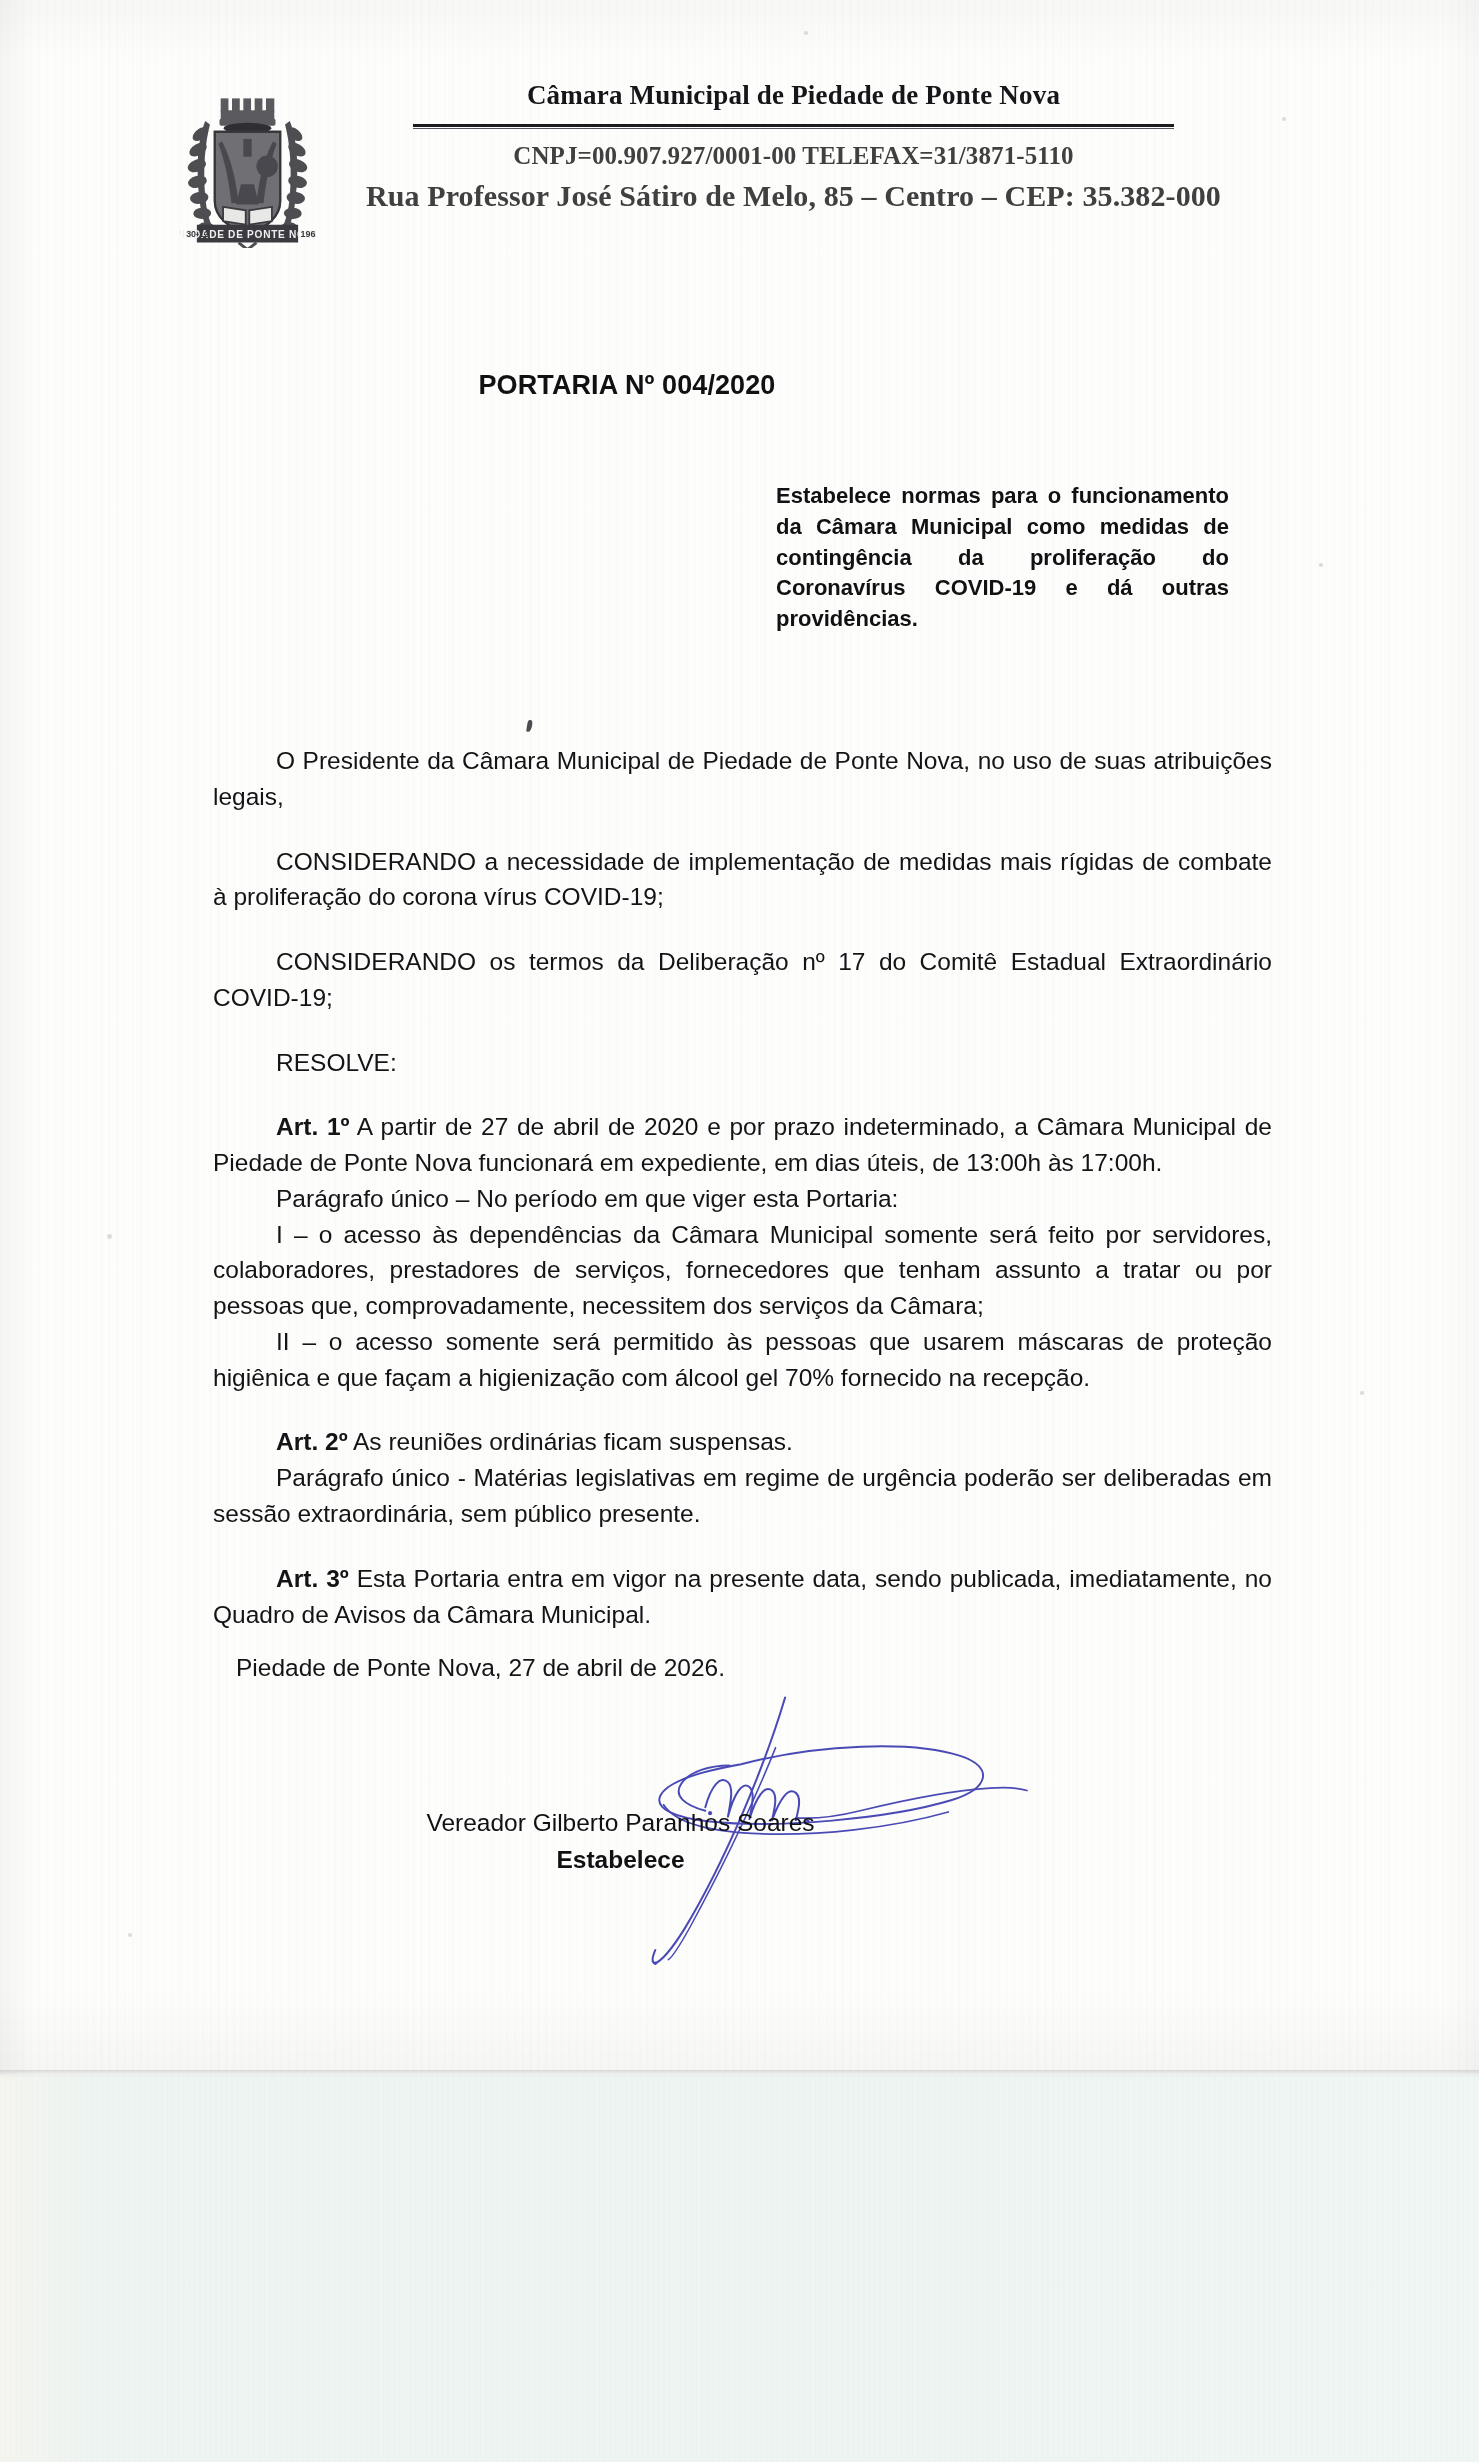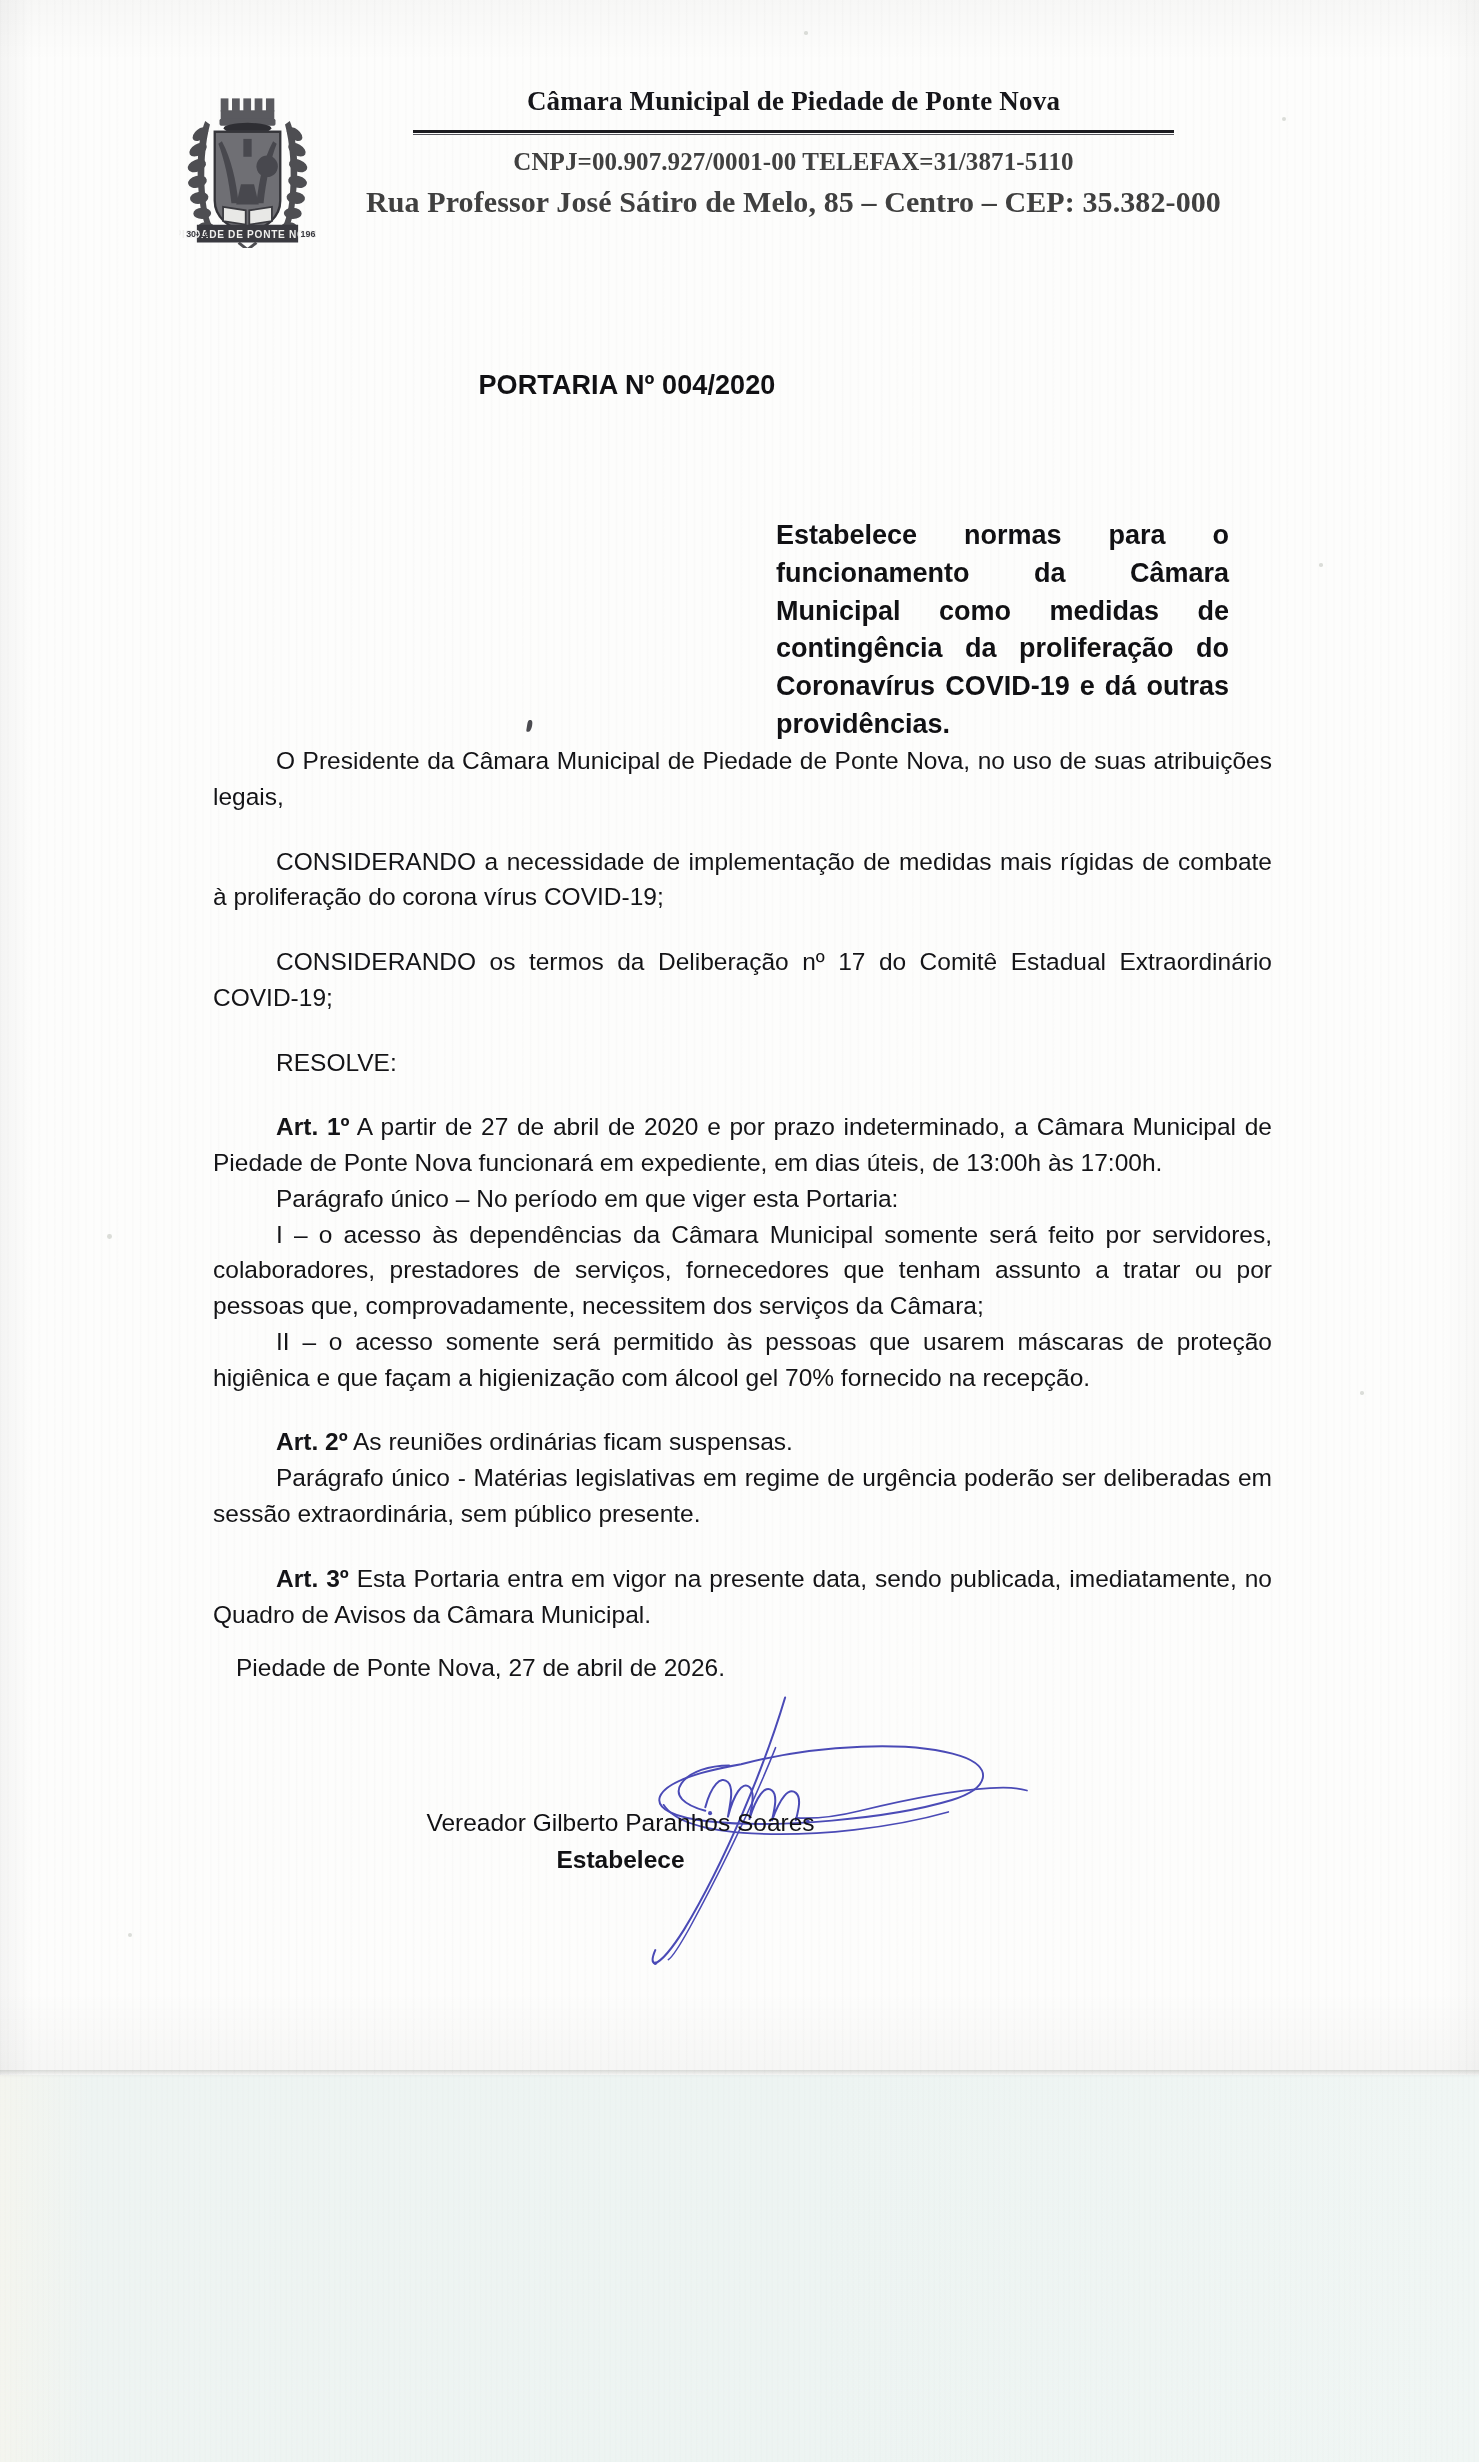--- a/index.html
+++ b/index.html
@@ -50,21 +50,21 @@
 
   
   #header{position:absolute;left:0;top:0;width:1480px;height:263px;}
 
   #crest{
     position:absolute;left:179px;top:84px;width:137px;height:164px;
   }
   #crest svg{display:block;width:100%;height:100%;}
 
   #header-text{
-    position:absolute;left:364px;top:86px;width:859px;
+    position:absolute;left:364px;top:80px;width:859px;
     text-align:center;
   }
   .hdr-title{
     font-family:"Liberation Serif", serif;
     font-weight:700;
     font-size:27px;
     letter-spacing:0.2px;
     color:#16161a;
     white-space:nowrap;
   }
@@ -86,22 +86,22 @@
   
   #doc-title{
     position:absolute;left:0;top:370px;width:1480px;
     text-align:center;
     font-size:27px;font-weight:700;color:#111114;
     letter-spacing:0.1px;
   }
   #doc-title span{display:inline-block;transform:translateX(-113px);}
 
   #ementa{
-    position:absolute;left:776px;top:517px;width:453px;
-    font-size:27px;font-weight:700;line-height:1.40;
+    position:absolute;left:776px;top:481px;width:453px;
+    font-size:22px;font-weight:700;line-height:1.40;
     color:#111114;text-align:justify;text-justify:inter-word;
   }
   #ementa > span{display:block;}
 
   #body{
     position:absolute;left:173px;top:743px;width:1059px;
     font-size:24.5px;line-height:1.46;color:#141417;
     text-align:justify;text-justify:inter-word;margin-left:40px;
   }
   .p{margin:0;text-indent:63px;}

